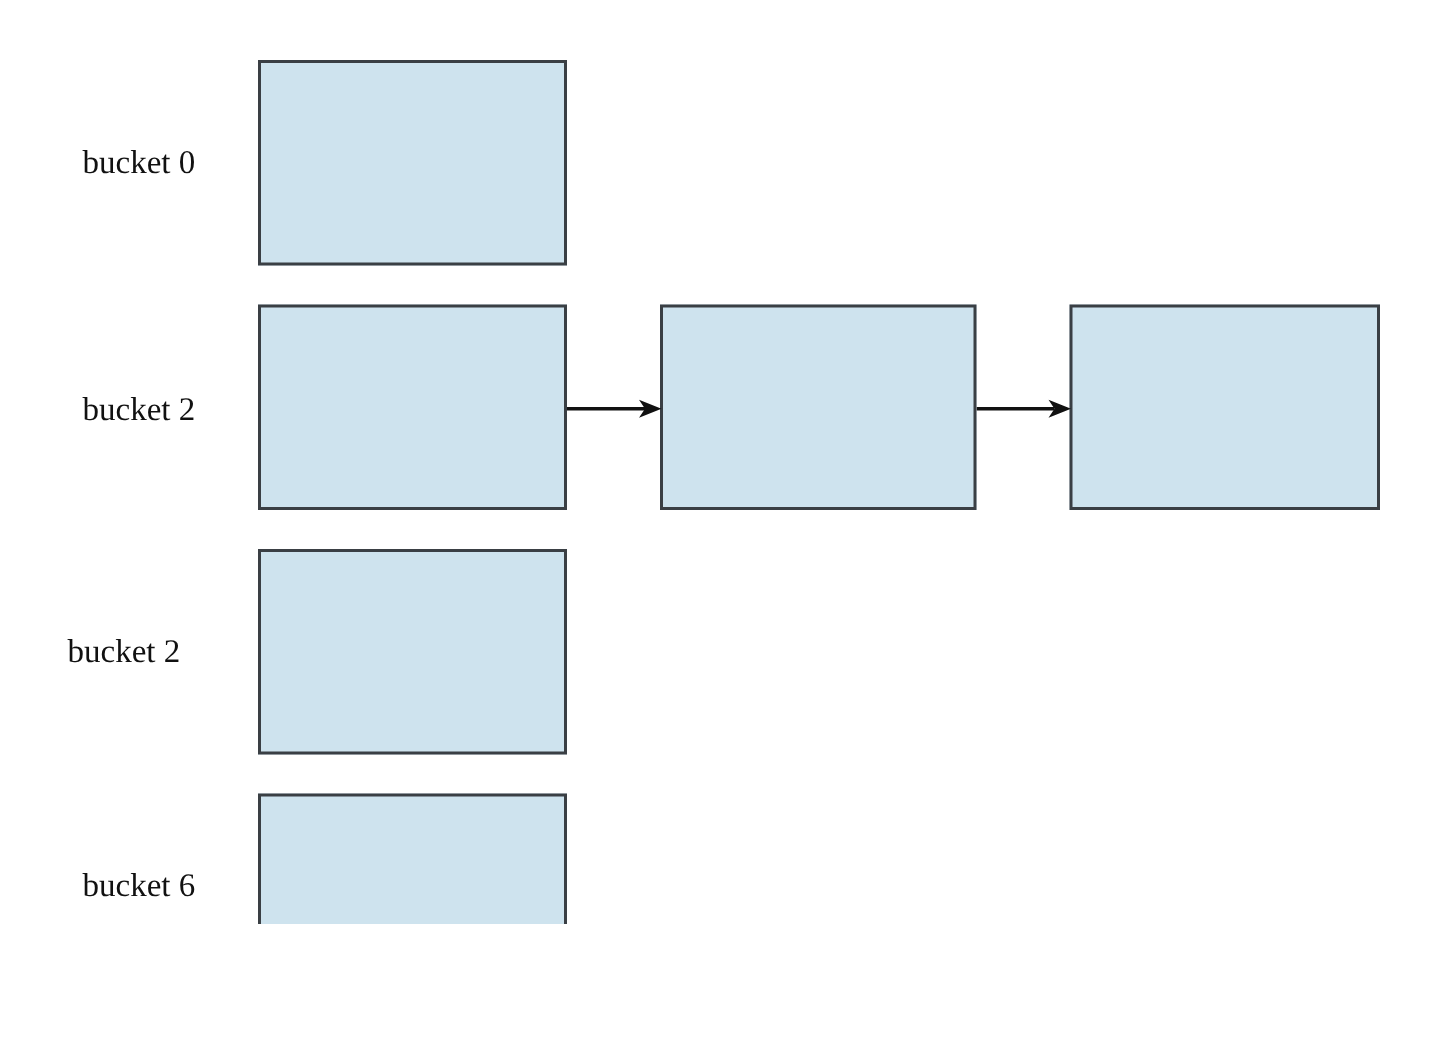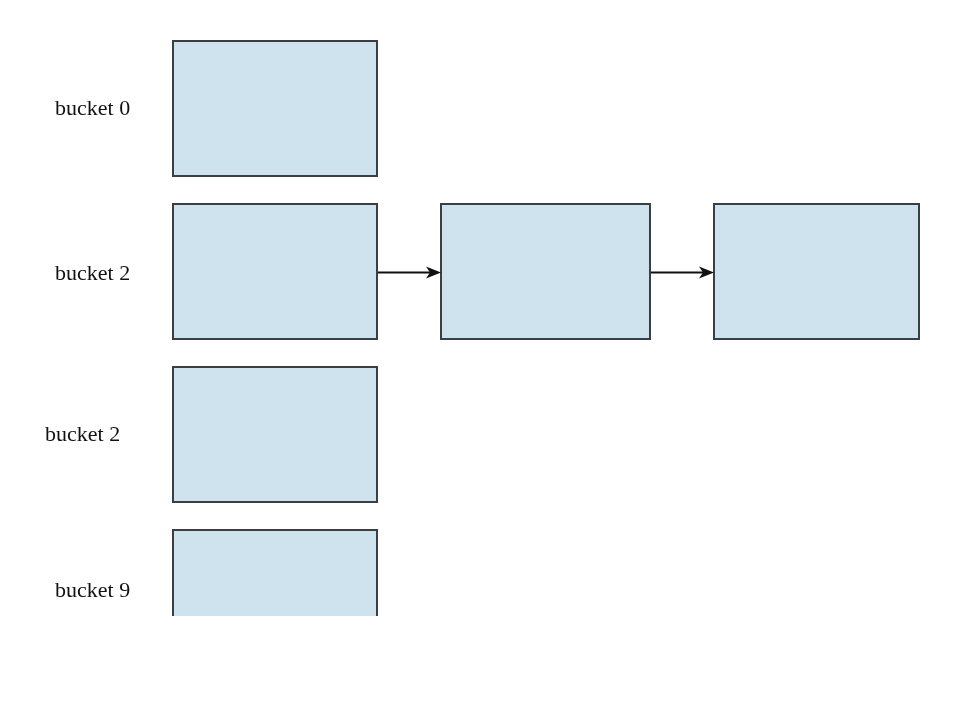--- a/index.html
+++ b/index.html
@@ -49,21 +49,21 @@
 <body>
 
 <div id="canvas">
 
   <div class="bucket-label" style="left:55px; top:97px;">bucket 0</div>
 
   <div class="bucket-label" style="left:55px; top:262px;">bucket 2</div>
 
   <div class="bucket-label" style="left:45px; top:423px;">bucket 2</div>
 
-  <div class="bucket-label" style="left:55px; top:579px;">bucket 9</div>
+  <div class="bucket-label" style="left:55px; top:579px;">bucket 6</div>
 
   <div class="bucket-box" style="left:172px; top:40px; width:206px; height:137px;"></div>
 
   <div class="bucket-box" style="left:172px; top:203px; width:206px; height:137px;"></div>
 
   <div class="bucket-box" style="left:172px; top:366px; width:206px; height:137px;"></div>
 
   <div class="bucket-box" style="left:172px; top:529px; width:206px; height:137px;"></div>
 
   <div class="bucket-box" style="left:440px; top:203px; width:211px; height:137px;"></div>

